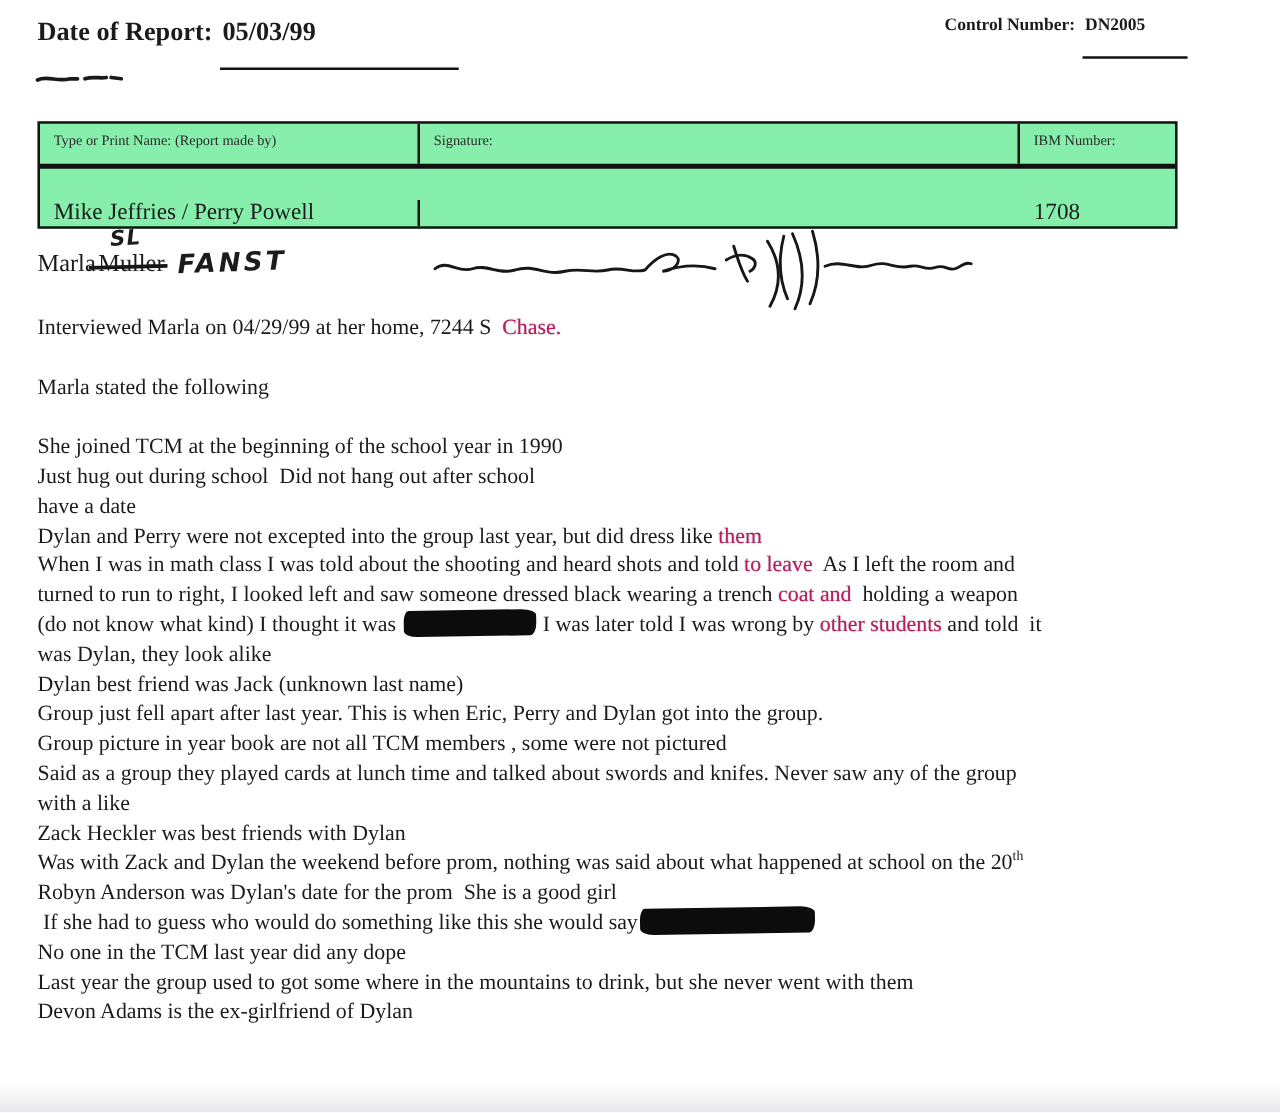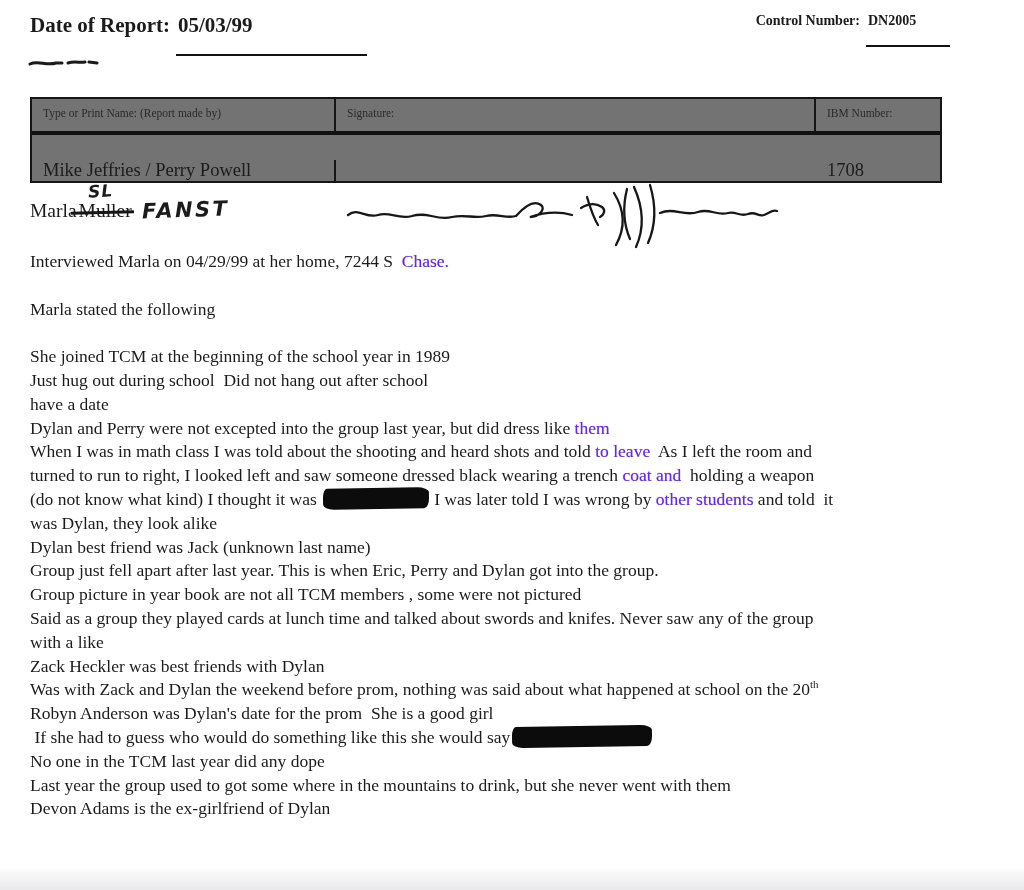--- a/index.html
+++ b/index.html
@@ -10,21 +10,21 @@
   
   .hdr-left{position:absolute;left:30px;top:13px;font-size:21px;font-weight:bold;white-space:nowrap;}
   .hdr-right{position:absolute;right:74px;top:13px;font-size:14px;font-weight:bold;white-space:nowrap;}
   .hdr-value{display:inline-block;border-bottom:2.5px solid #121212;margin-left:6px;padding:0 4px 16px 2px;}
   .hdr-value.date{min-width:185px;}
   .hdr-value.ctrl{min-width:78px;}
   .dash-scribble{position:absolute;left:28px;top:56px;width:72px;height:14px;}
   
   .report-table{
     position:absolute;left:30px;top:97px;width:908px;
-    border:2.5px solid #151515;background:#737373;
+    border:2.5px solid #151515;background:#86efac;
   }
   .t-row{display:flex;}
   .t-head{height:32px;border-bottom:4px solid #101010;font-size:11.5px;color:#2a2a2a;}
   .t-head .t-cell{padding-top:8px;}
   .t-body{height:46px;font-size:18.5px;align-items:flex-end;}
   .t-cell{padding-left:11px;box-sizing:border-box;}
   .c1{width:304px;border-right:2px solid #151515;}
   .c2{width:480px;border-right:2px solid #151515;position:relative;}
   .c3{flex:1;}
   .sig-svg{position:absolute;left:6px;top:-8px;overflow:visible;}
@@ -40,21 +40,21 @@
     letter-spacing:2.5px;display:inline-block;
   }
   .hand-correction{font-size:21px;margin-left:10px;transform:rotate(-2deg);}
   .hand-initials{position:absolute;left:58px;top:-17px;font-size:17px;transform:rotate(-4deg);letter-spacing:1px;}
   
   .body-text{
     position:absolute;left:30px;top:250px;width:962px;z-index:2;
     font-size:17.5px;line-height:23.8px;
   }
   .line{min-height:23.8px;white-space:pre-wrap;}
-  .faded{color:#6d28d9;text-shadow:0 0 1.2px rgba(125,125,140,.75);}
+  .faded{color:#be185d;text-shadow:0 0 1.2px rgba(125,125,140,.75);}
   .sup{vertical-align:super;font-size:11px;line-height:0;}
   .redact{
     display:inline-block;background:#0c0c0c;height:21px;vertical-align:-4px;
     margin:0 5px 0 2px;transform:rotate(-0.9deg);
     border-radius:4px 12px 5px 11px / 9px 5px 10px 5px;
   }
   
   .page-bottom{
     position:absolute;left:0;right:0;bottom:0;height:24px;z-index:1;
     background:linear-gradient(to bottom,#ffffff 0%,#efeff1 70%,#e9e9ec 100%);
@@ -105,21 +105,21 @@
   <div class="name-line">
     <span>Marla</span><span class="struck">Muller</span><span class="hand hand-correction">FANST</span>
     <span class="hand hand-initials">SL</span>
   </div>
 
   <div class="body-text">
       <div class="line"><span class="">Interviewed Marla on 04/29/99 at her home, 7244 S</span><span class="faded">  Chase.</span></div>
       <div class="line"></div>
       <div class="line"><span class="">Marla stated the following</span></div>
       <div class="line"></div>
-      <div class="line"><span class="">She joined TCM at the beginning of the school year in 1989</span></div>
+      <div class="line"><span class="">She joined TCM at the beginning of the school year in 1990</span></div>
       <div class="line"><span class="">Just hug out during school  Did not hang out after school</span></div>
       <div class="line"><span class="">have a date</span></div>
       <div class="line"><span class="">Dylan and Perry were not excepted into the group last year, but did dress like </span><span class="faded">them</span></div>
       <div class="line"><span class="">When I was in math class I was told about the shooting and heard shots and told </span><span class="faded">to leave</span><span class="">  As I left the room and</span></div>
       <div class="line"><span class="">turned to run to right, I looked left and saw someone dressed black wearing a trench </span><span class="faded">coat and</span><span class="">  holding a weapon</span></div>
       <div class="line"><span class="">(do not know what kind) I thought it was </span><span class="redact" style="width: 106px;"></span><span class="">I was later told I was wrong by </span><span class="faded">other students</span><span class=""> and told  it</span></div>
       <div class="line"><span class="">was Dylan, they look alike</span></div>
       <div class="line"><span class="">Dylan best friend was Jack (unknown last name)</span></div>
       <div class="line"><span class="">Group just fell apart after last year. This is when Eric, Perry and Dylan got into the group.</span></div>
       <div class="line"><span class="">Group picture in year book are not all TCM members , some were not pictured</span></div>

